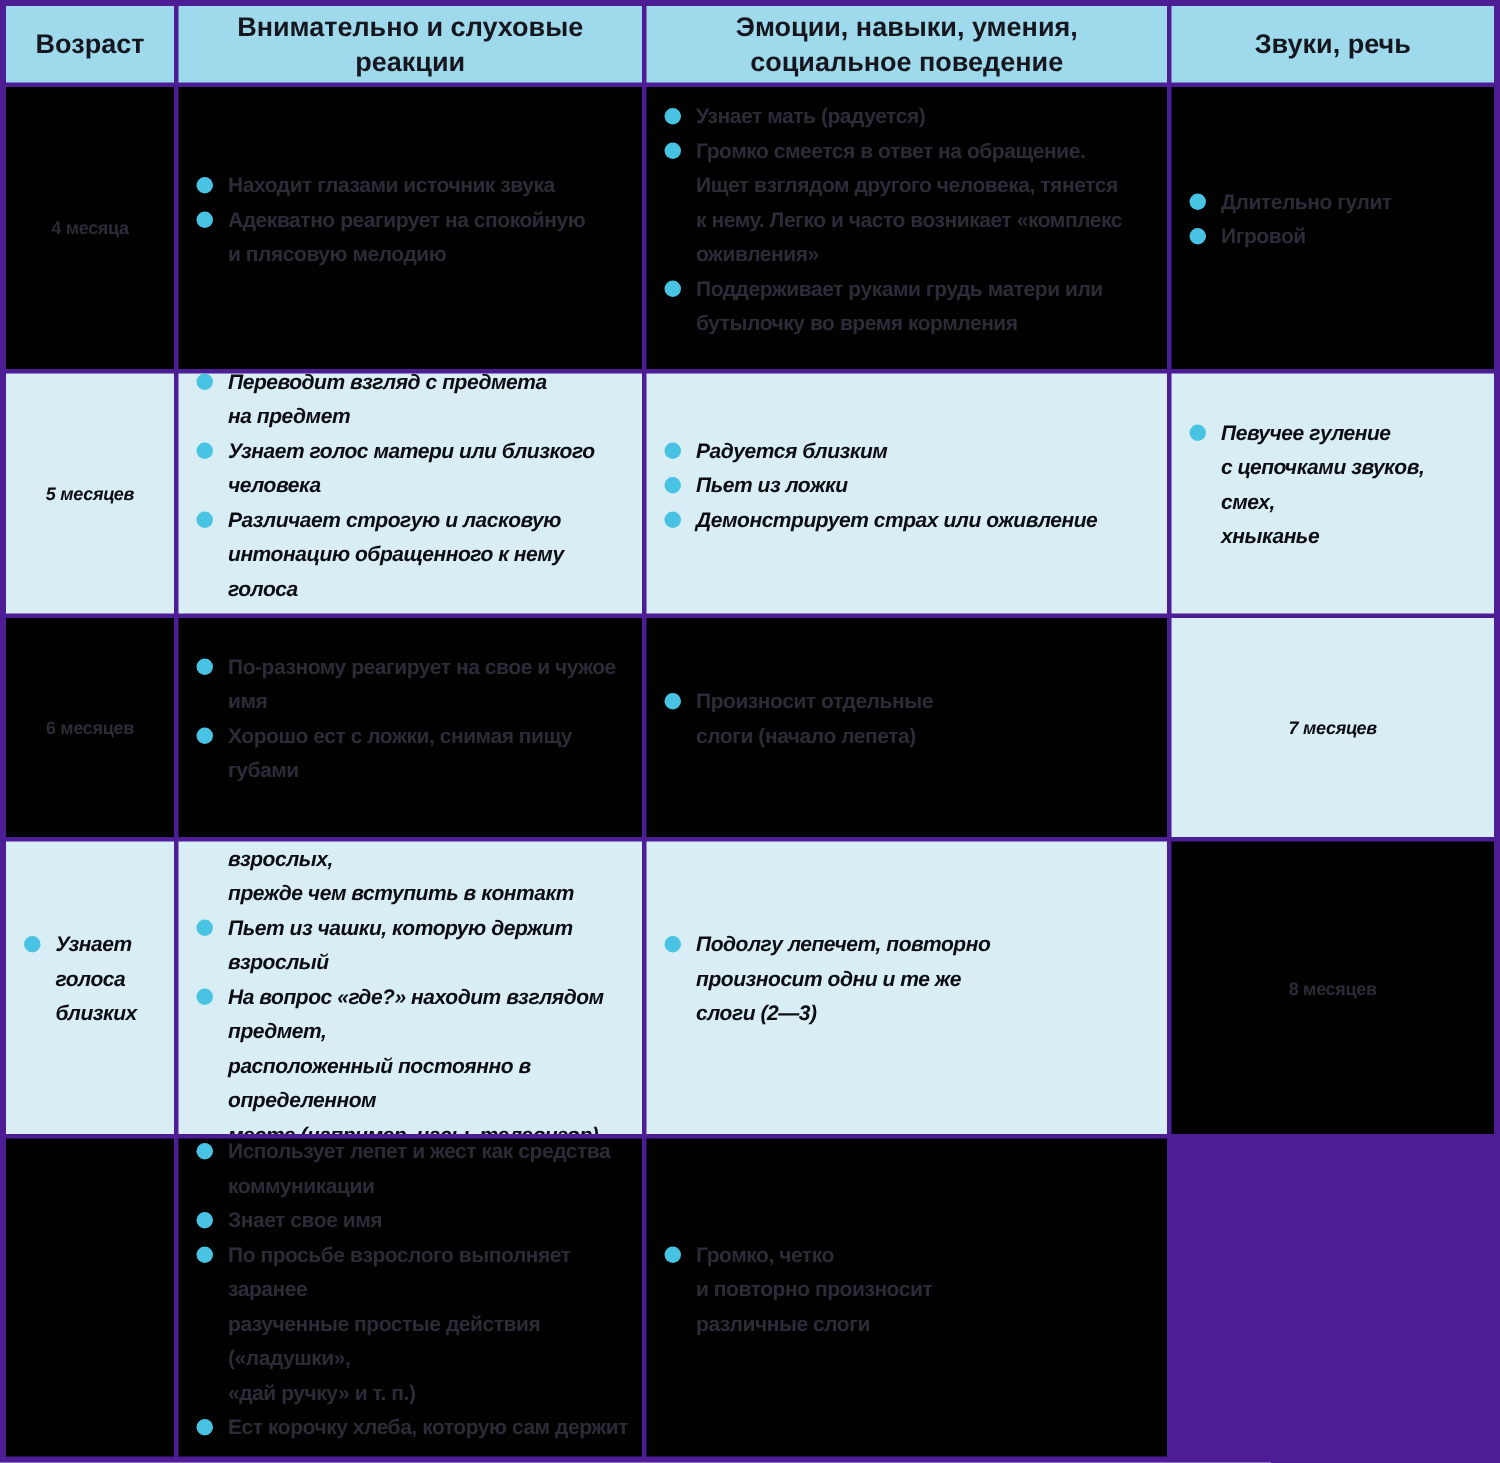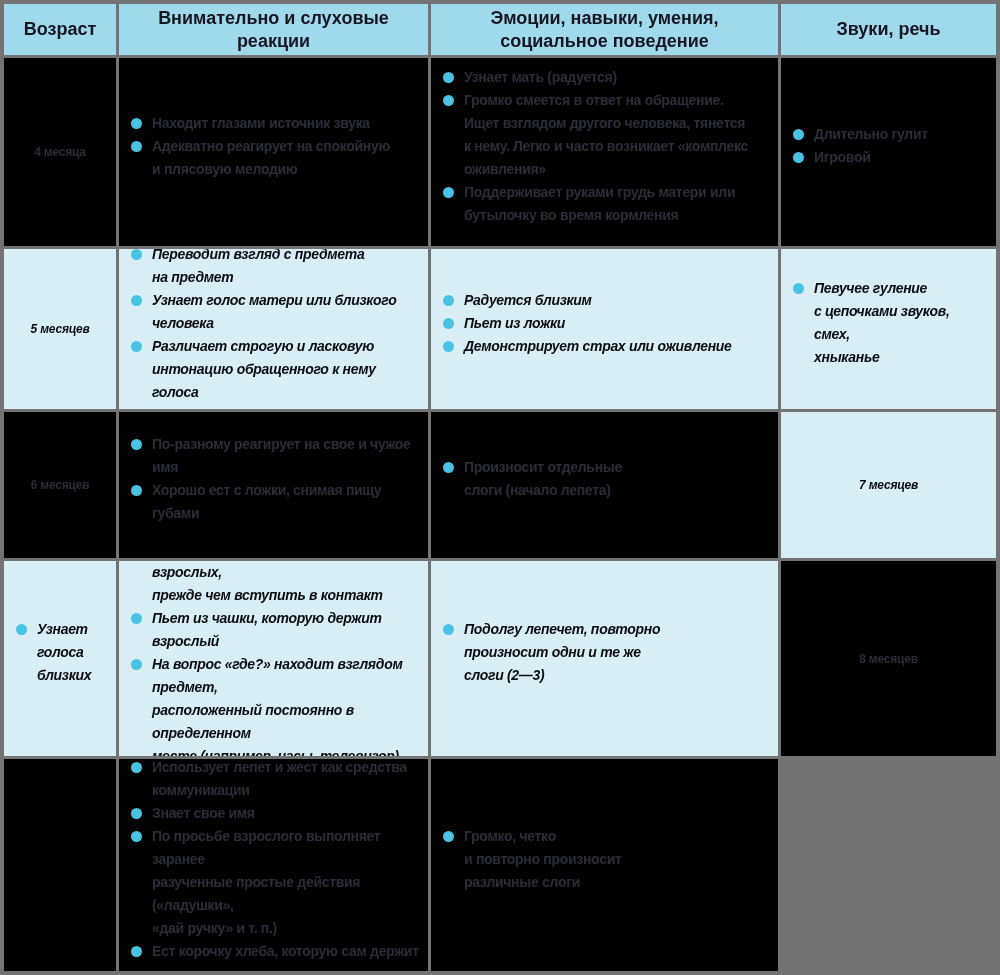--- a/index.html
+++ b/index.html
@@ -1,19 +1,19 @@
 <!DOCTYPE html>
 <html lang="ru"><head>
 <meta charset="utf-8">
 <style>
   html,body { margin:0; padding:0; background:#ffffff; }
   * { box-sizing:border-box; }
   .table {
     width:1000px; height:975px;
-    background:#737373;           
+    background:#4c1d95;           
     padding:4px;
     display:grid;
     grid-template-columns:112px 309px 347px 215px;
     grid-template-rows:51px 188px 160px 146px 195px 212px;
     gap:3px;
     font-family:"Liberation Sans","DejaVu Sans",sans-serif;
   }
   .cell { overflow:hidden; display:flex; flex-direction:column; justify-content:center; }
   .th {
     background:#9fd9ec;

